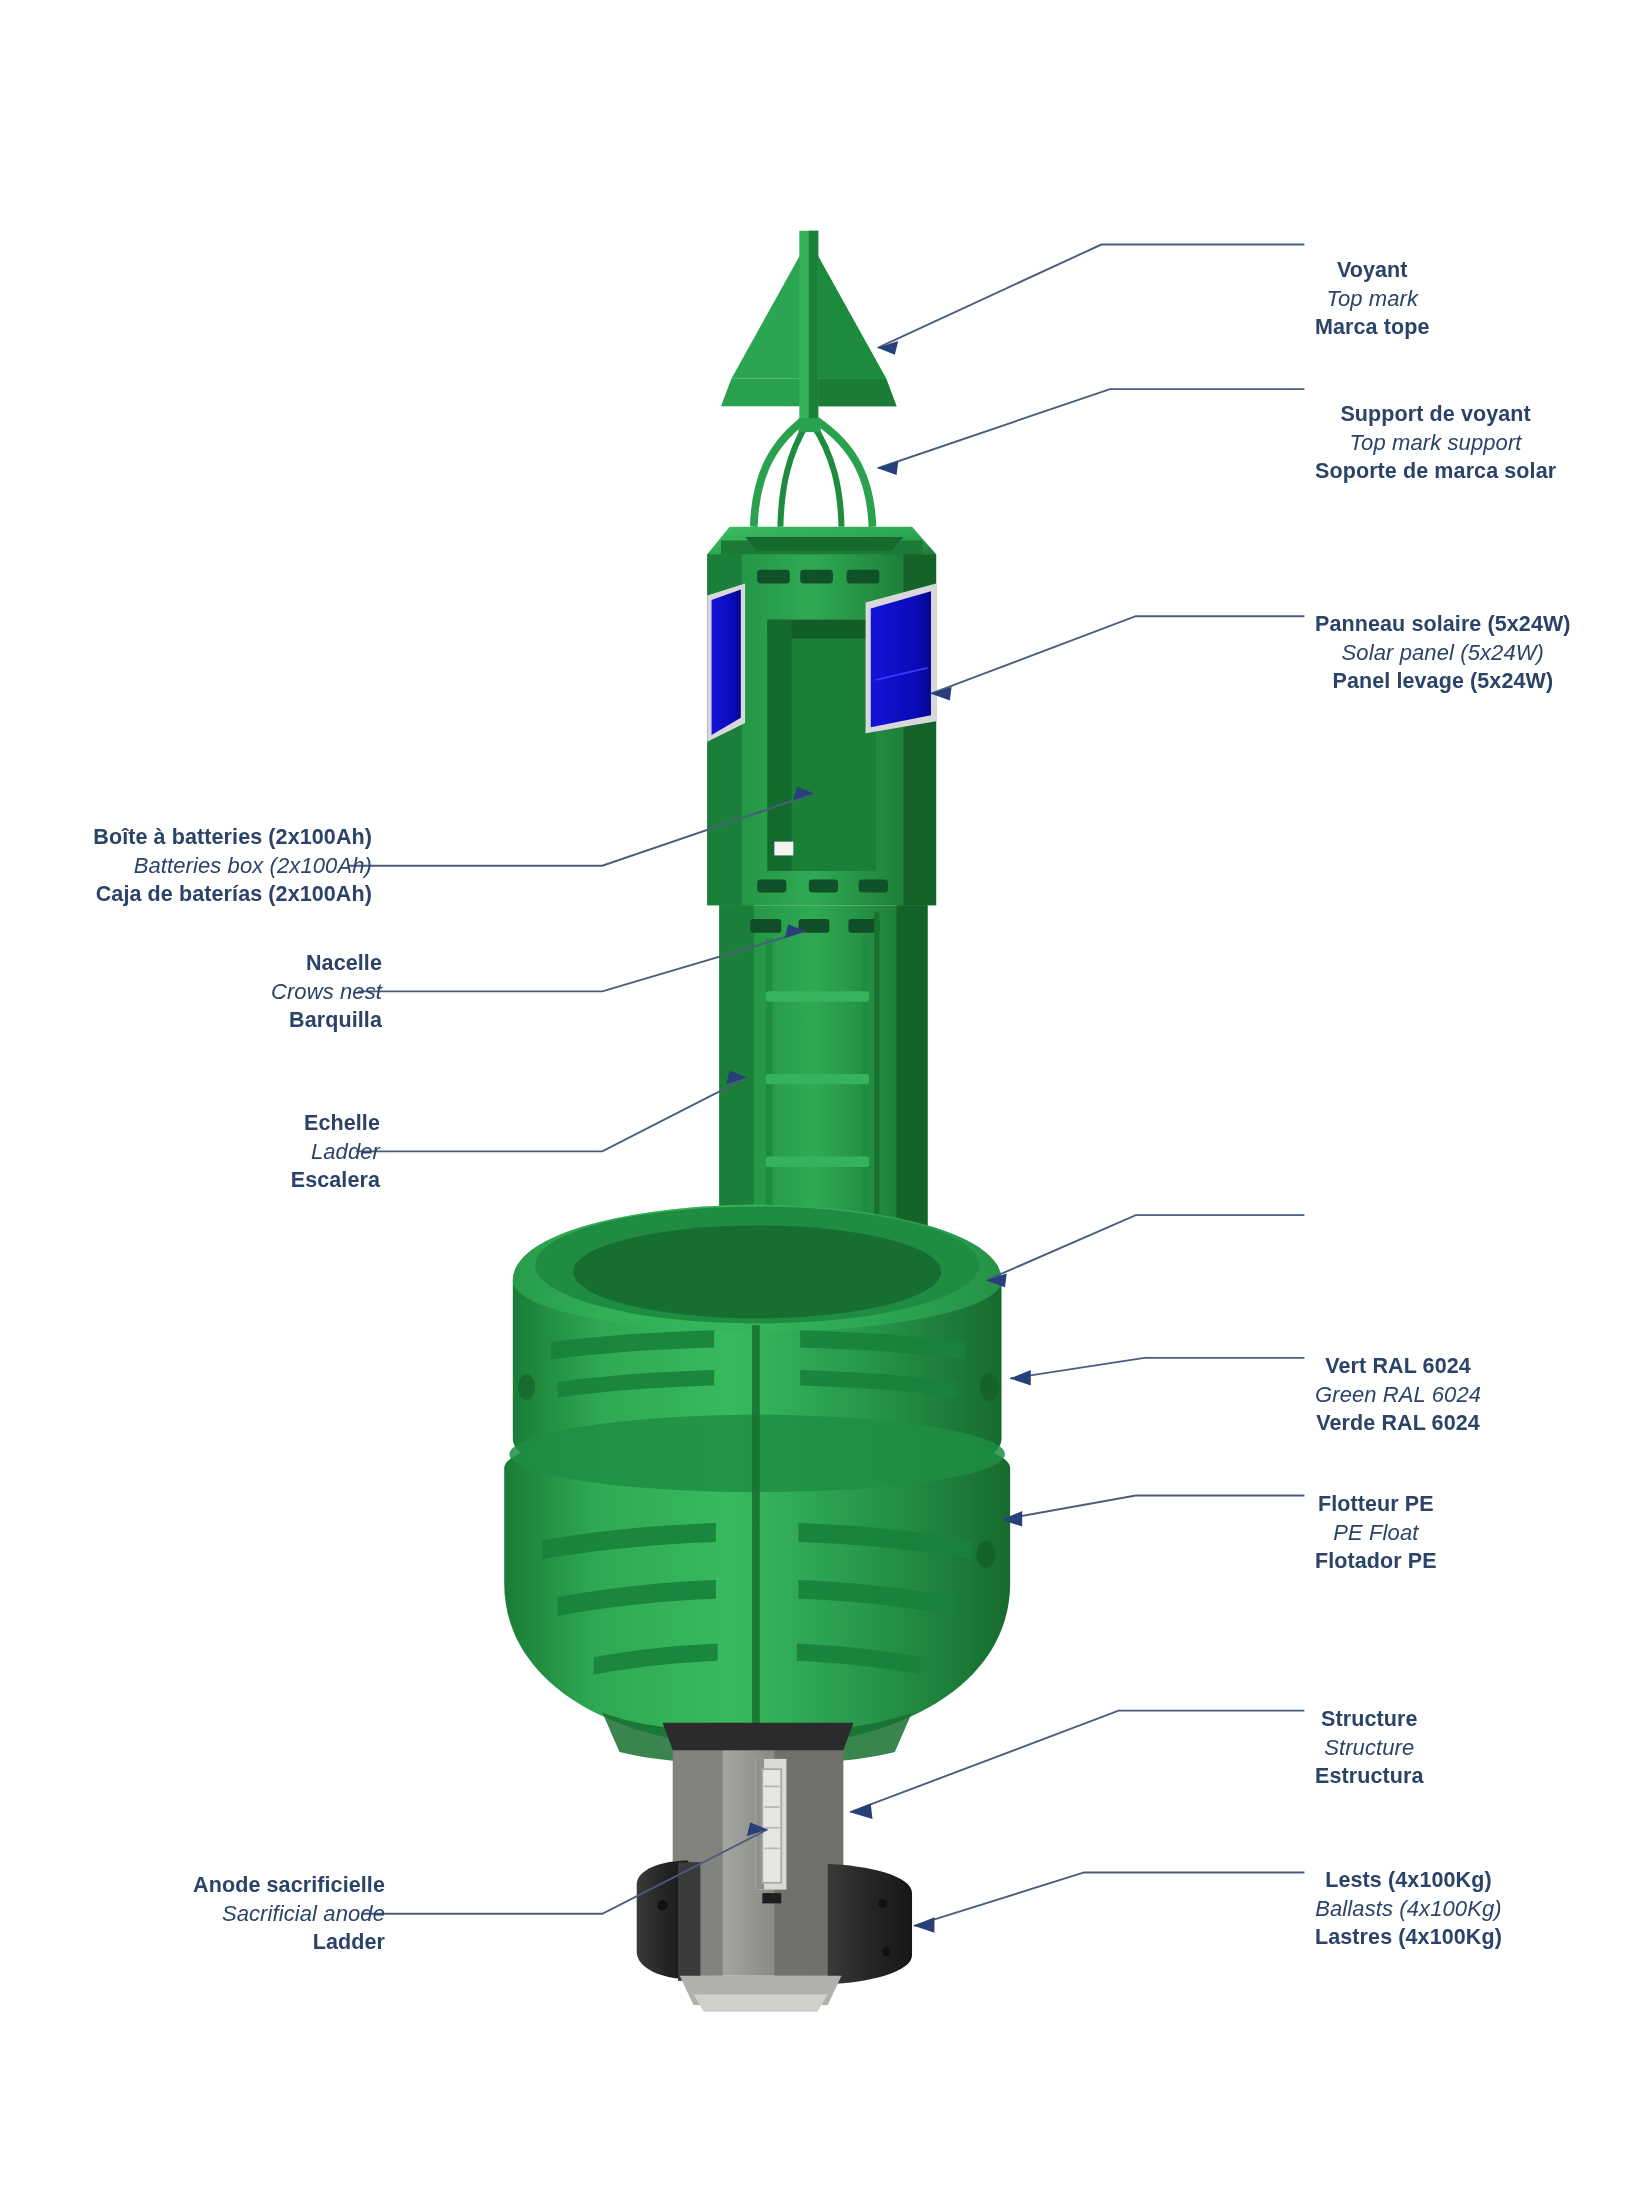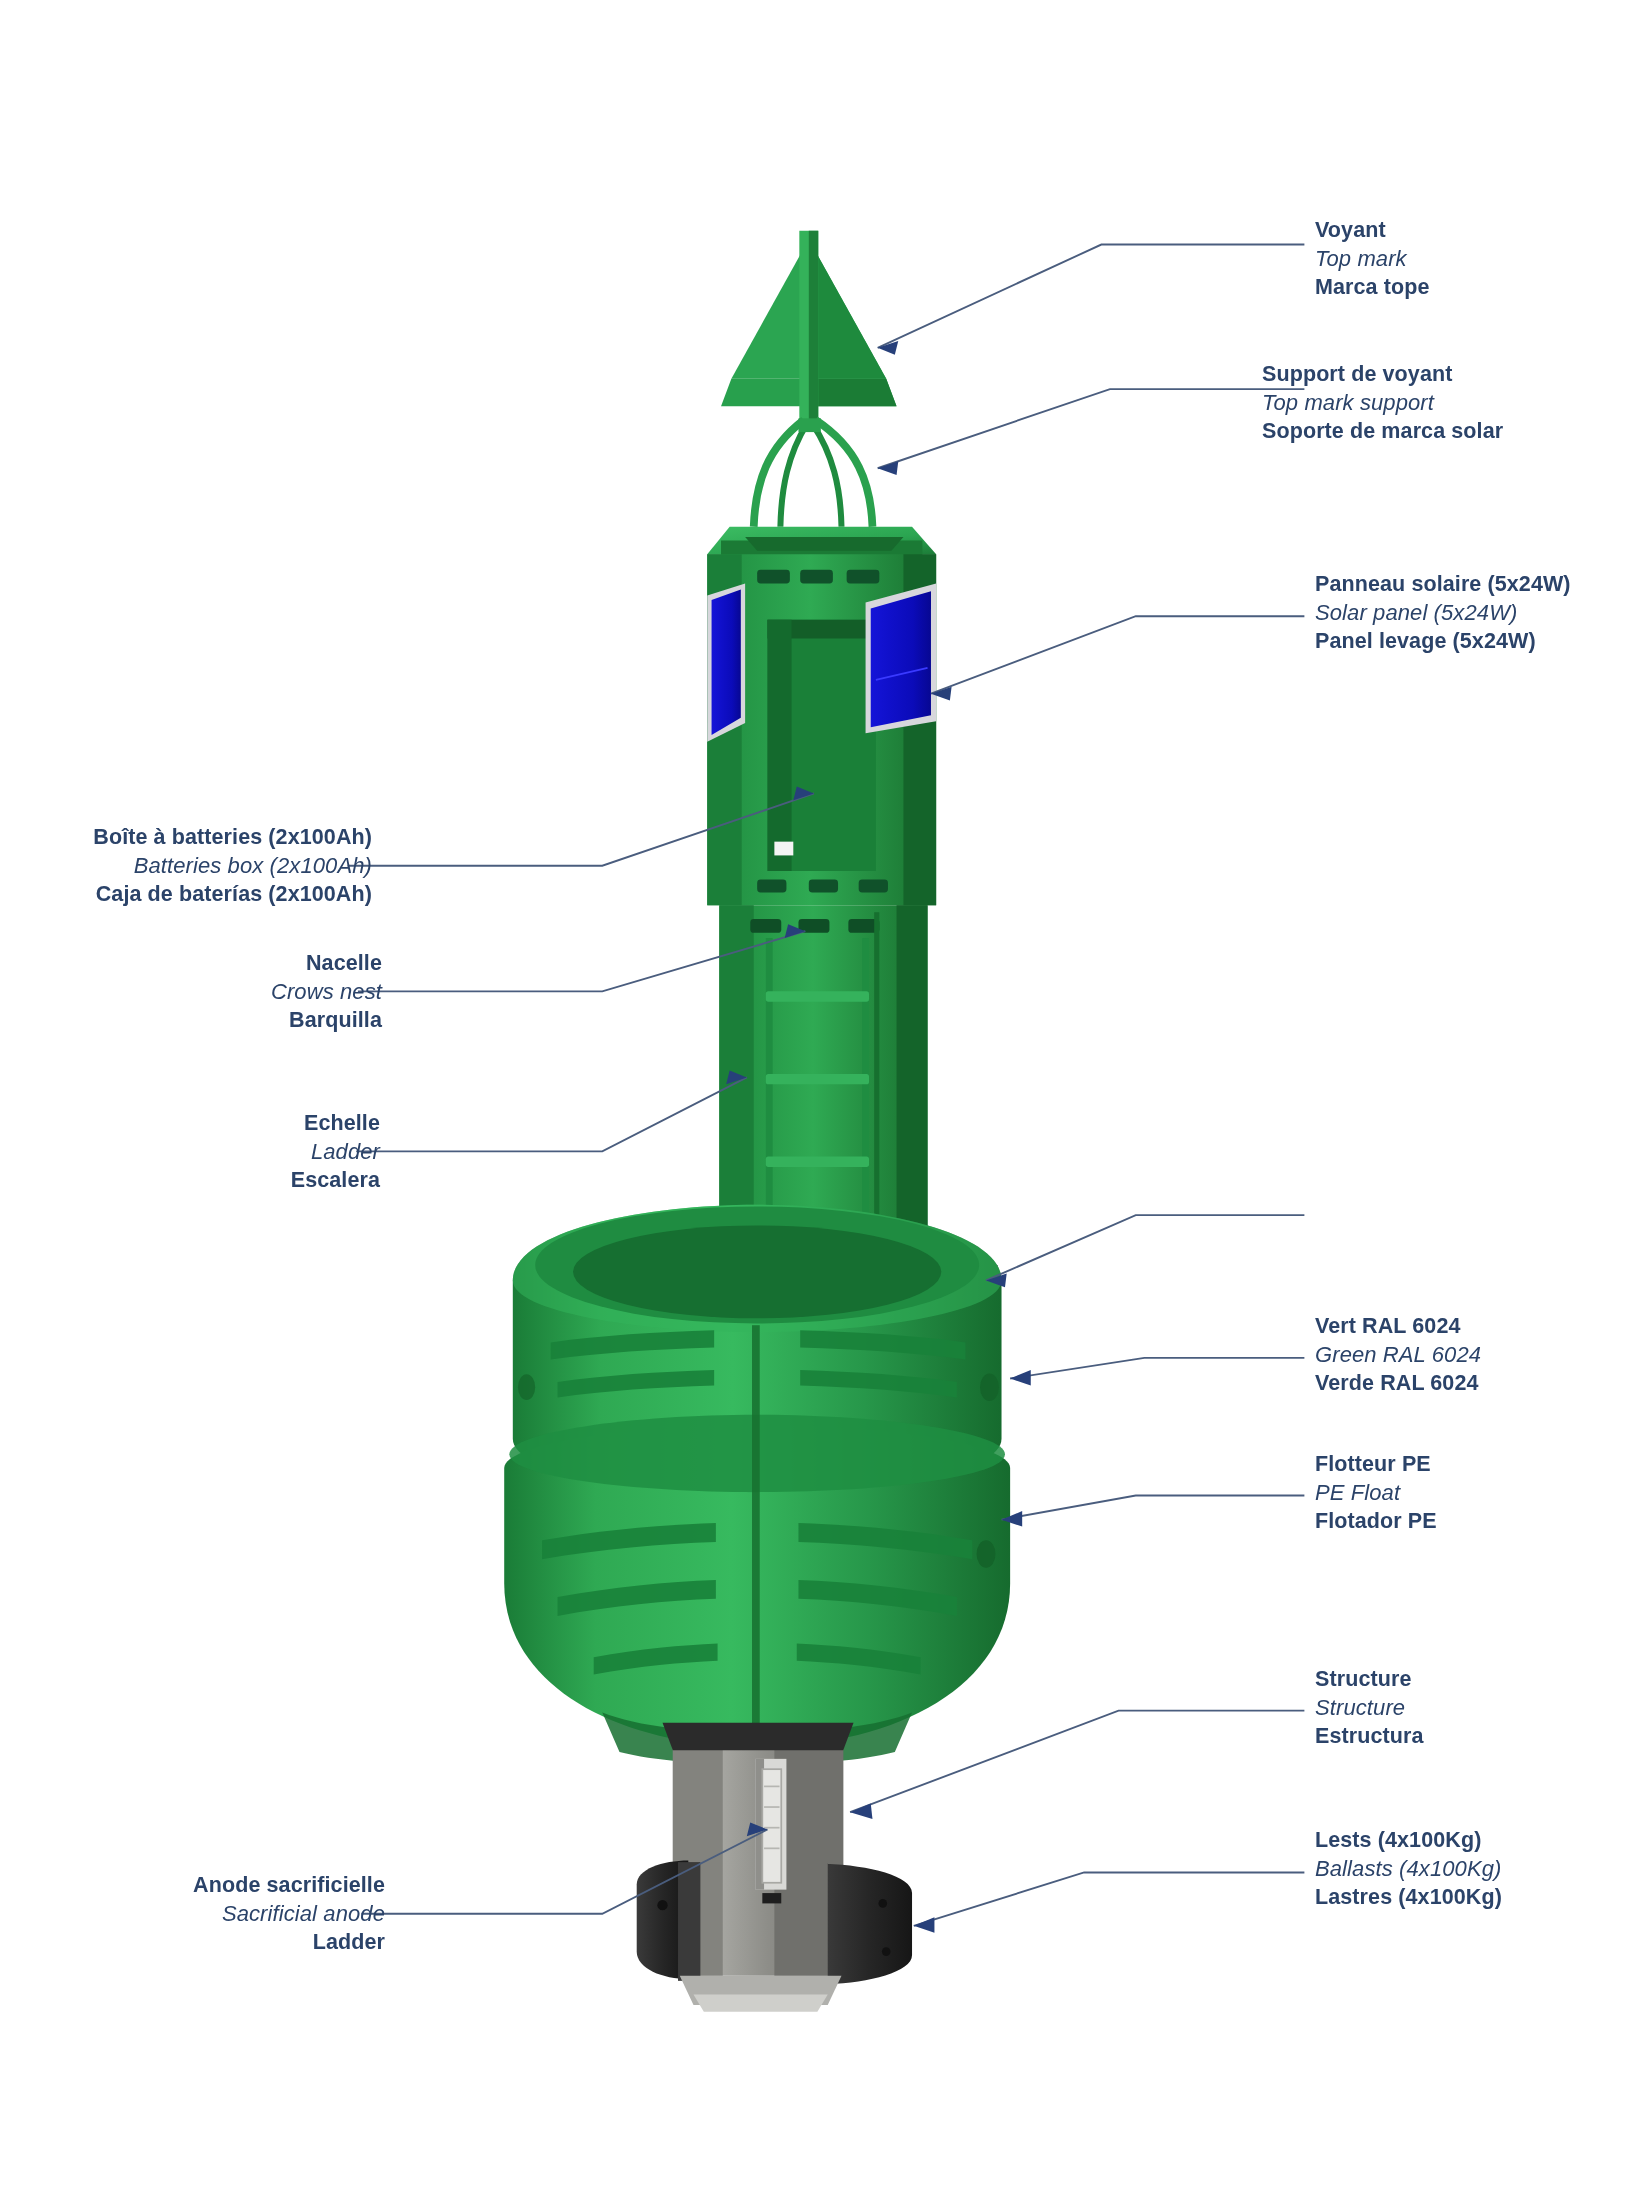--- a/index.html
+++ b/index.html
@@ -10,21 +10,21 @@
     position:relative;
     overflow:hidden;
   }
   #stage{position:absolute;left:0;top:0;width:1652px;height:2203px;}
 
   
   .label{position:absolute;color:#2b4369;line-height:1.30;white-space:nowrap;}
   .label .l1{font-weight:bold;font-size:21.5px;letter-spacing:0.1px;}
   .label .l2{font-style:italic;font-size:22px;letter-spacing:0.1px;}
   .label .l3{font-weight:bold;font-size:21.5px;letter-spacing:0.1px;}
-  .label.right{text-align:left;}
+  .label.right{text-align:center;margin-top:40px;}
   .label.left{text-align:right;padding-left:24px;}
 
   
   svg.layer{position:absolute;left:0;top:0;width:1652px;height:2203px;overflow:visible;}
   svg.leaders{pointer-events:none;}
 </style>
 </head>
 <body>
 
 <div id="stage">
@@ -300,21 +300,21 @@
       <polygon points="892,2126 868,2134 872,2118" fill="#27407a" stroke="none"></polygon>
     </g>
   </svg>
 
   <div class="label right" style="left:1315px;top:217px;">
     <div class="l1">Voyant</div>
     <div class="l2">Top mark</div>
     <div class="l3">Marca tope</div>
   </div>
 
-  <div class="label right" style="left:1262px;top:361px;">
+  <div class="label right" style="left:1315px;top:361px;">
     <div class="l1">Support de voyant</div>
     <div class="l2">Top mark support</div>
     <div class="l3">Soporte de marca solar</div>
   </div>
 
   <div class="label right" style="left:1315px;top:571px;">
     <div class="l1">Panneau solaire (5x24W)</div>
     <div class="l2">Solar panel (5x24W)</div>
     <div class="l3">Panel levage (5x24W)</div>
   </div>

